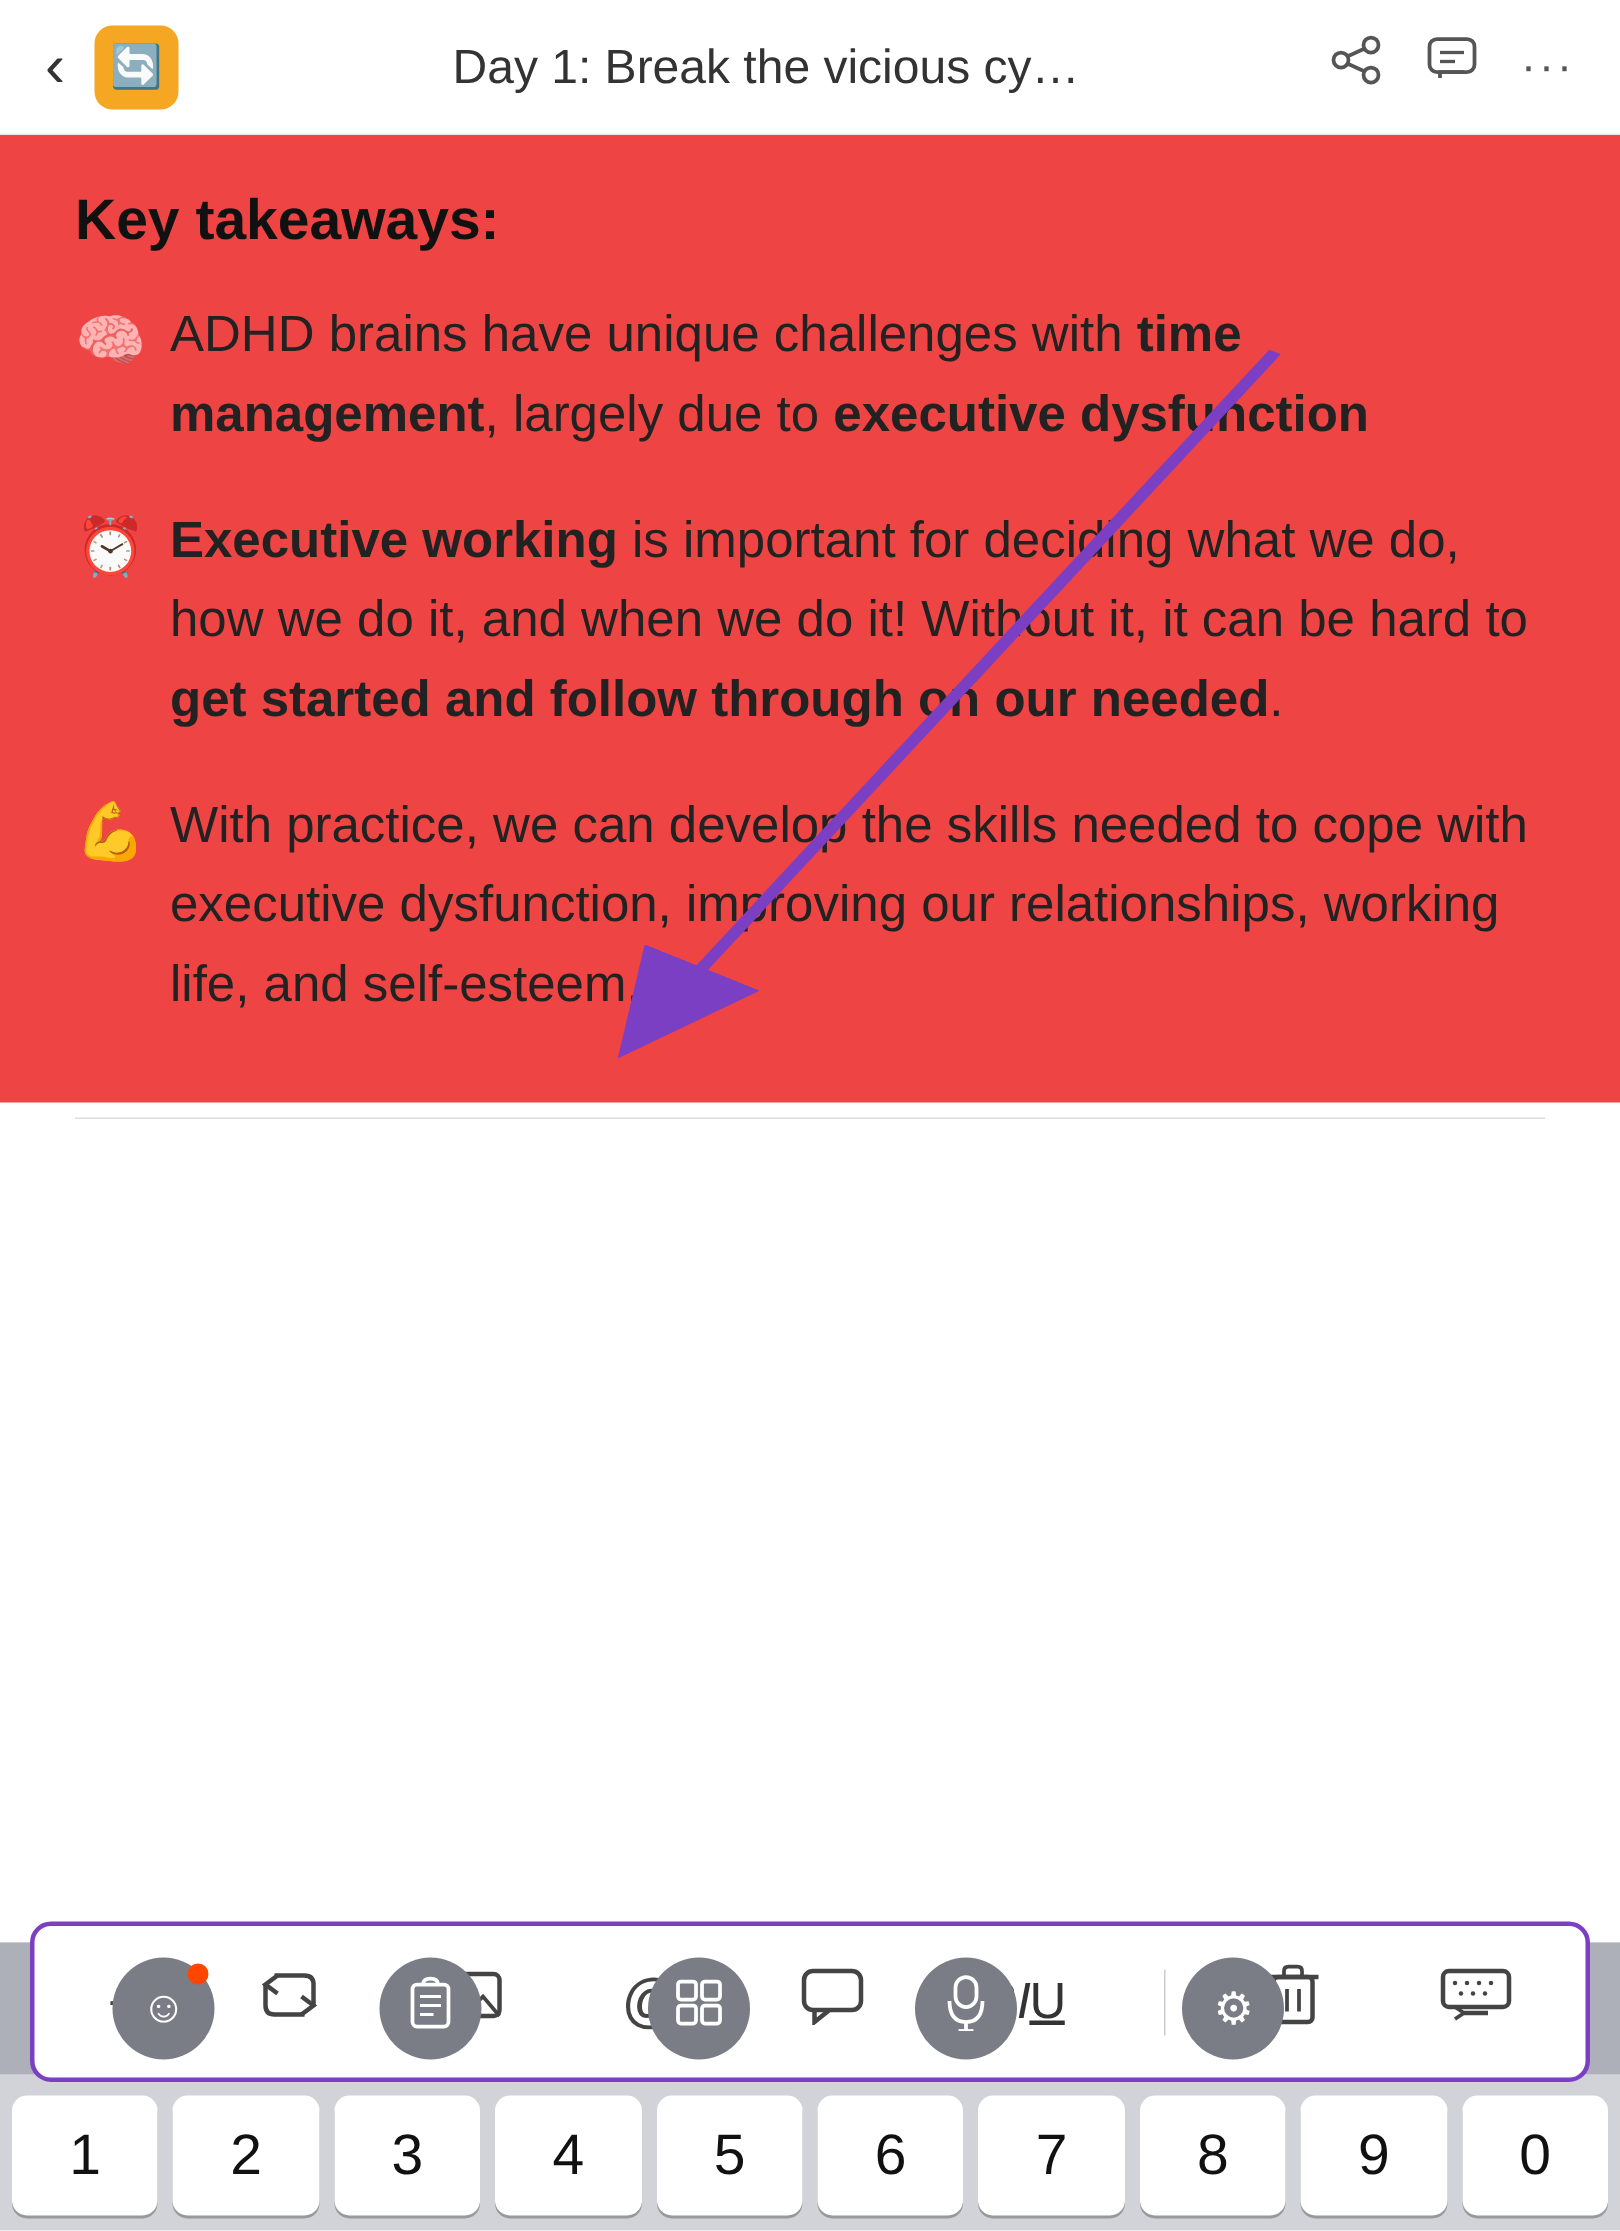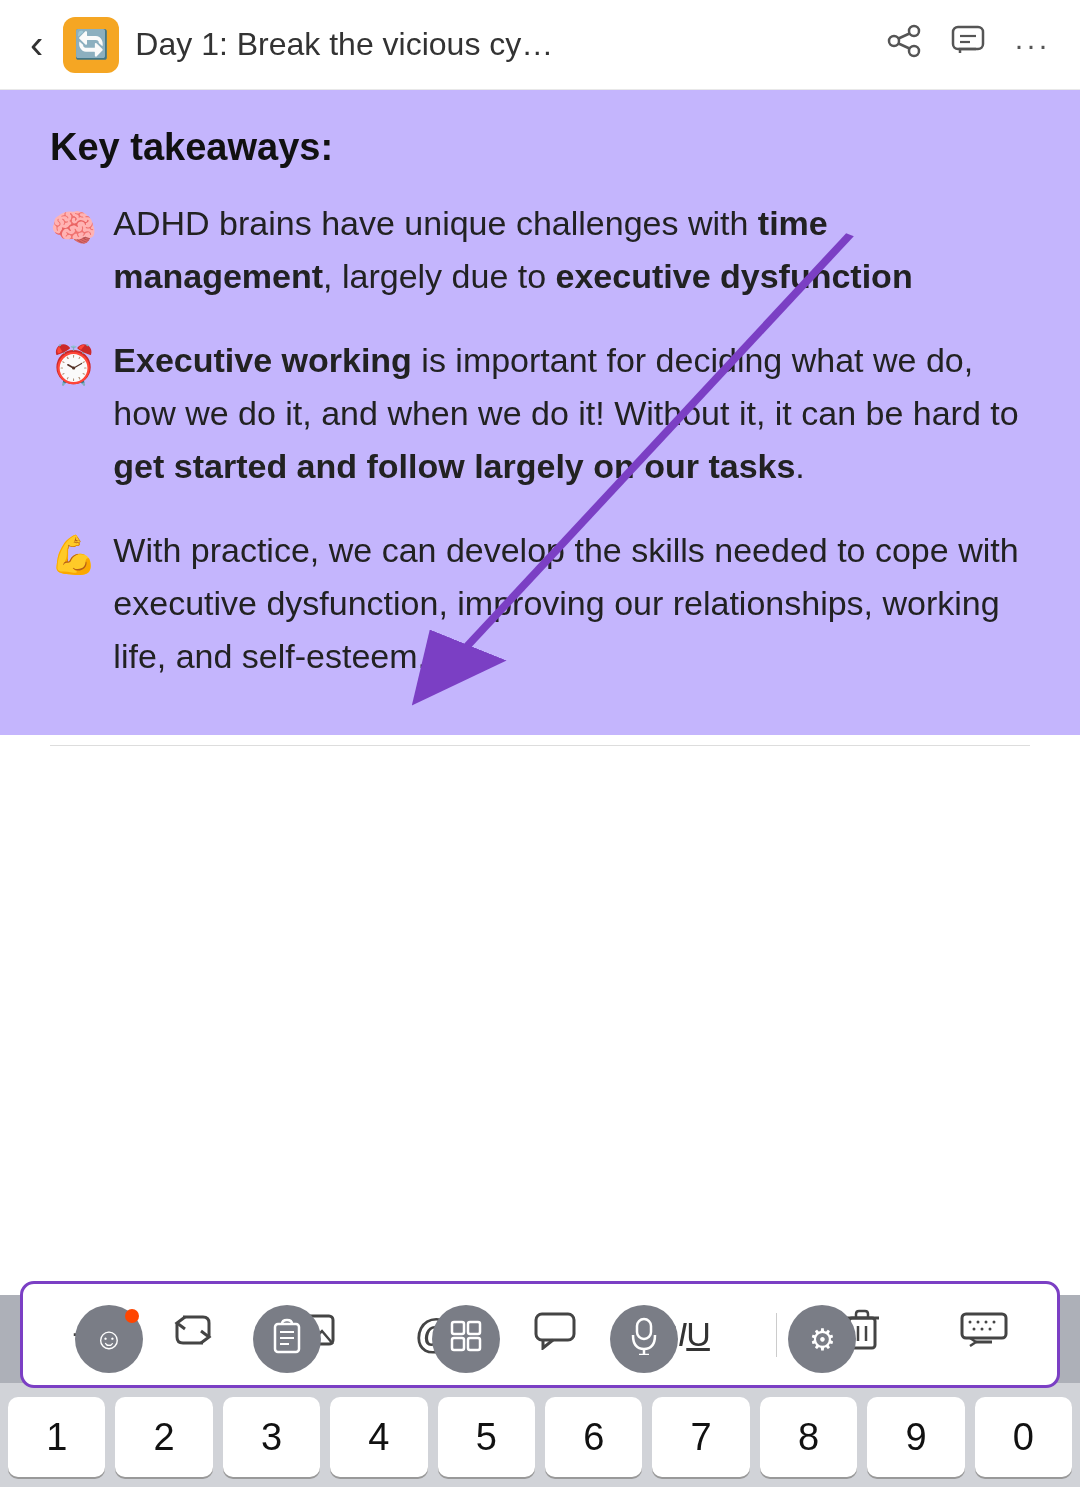--- a/index.html
+++ b/index.html
@@ -44,38 +44,39 @@
     }
 
     .nav-title {
       flex: 1;
       font-size: 32px;
       color: #333;
       font-weight: 400;
       overflow: hidden;
       text-overflow: ellipsis;
       white-space: nowrap;
+      text-align: center;
     }
 
     .nav-actions {
       display: flex;
       gap: 28px;
       align-items: center;
     }
 
     .nav-action-icon {
       font-size: 34px;
       color: #555;
       cursor: pointer;
     }
 
     
     .content-area {
       padding: 36px 50px 20px 50px;
-      background: #c4b5fd;
+      background: #ef4444;
       position: relative;
     }
 
     .section-title {
       font-size: 38px;
       font-weight: 700;
       color: #111;
       margin-bottom: 28px;
     }
 
@@ -283,21 +284,21 @@
       <div class="bullet-item">
         <span class="bullet-emoji">🧠</span>
         <span class="bullet-text">
           ADHD brains have unique challenges with <span class="bold">time management</span>, largely due to <span class="bold">executive dysfunction</span>
         </span>
       </div>
 
       <div class="bullet-item">
         <span class="bullet-emoji">⏰</span>
         <span class="bullet-text">
-          <span class="bold">Executive working</span> is important for deciding what we do, how we do it, and when we do it! Without it, it can be hard to <span class="bold">get started and follow largely on our tasks</span>.
+          <span class="bold">Executive working</span> is important for deciding what we do, how we do it, and when we do it! Without it, it can be hard to <span class="bold">get started and follow through on our needed</span>.
         </span>
       </div>
 
       <div class="bullet-item">
         <span class="bullet-emoji">💪</span>
         <span class="bullet-text">
           With practice, we can develop the skills needed to cope with executive dysfunction, improving our relationships, working life, and self-esteem.
         </span>
       </div>
 

